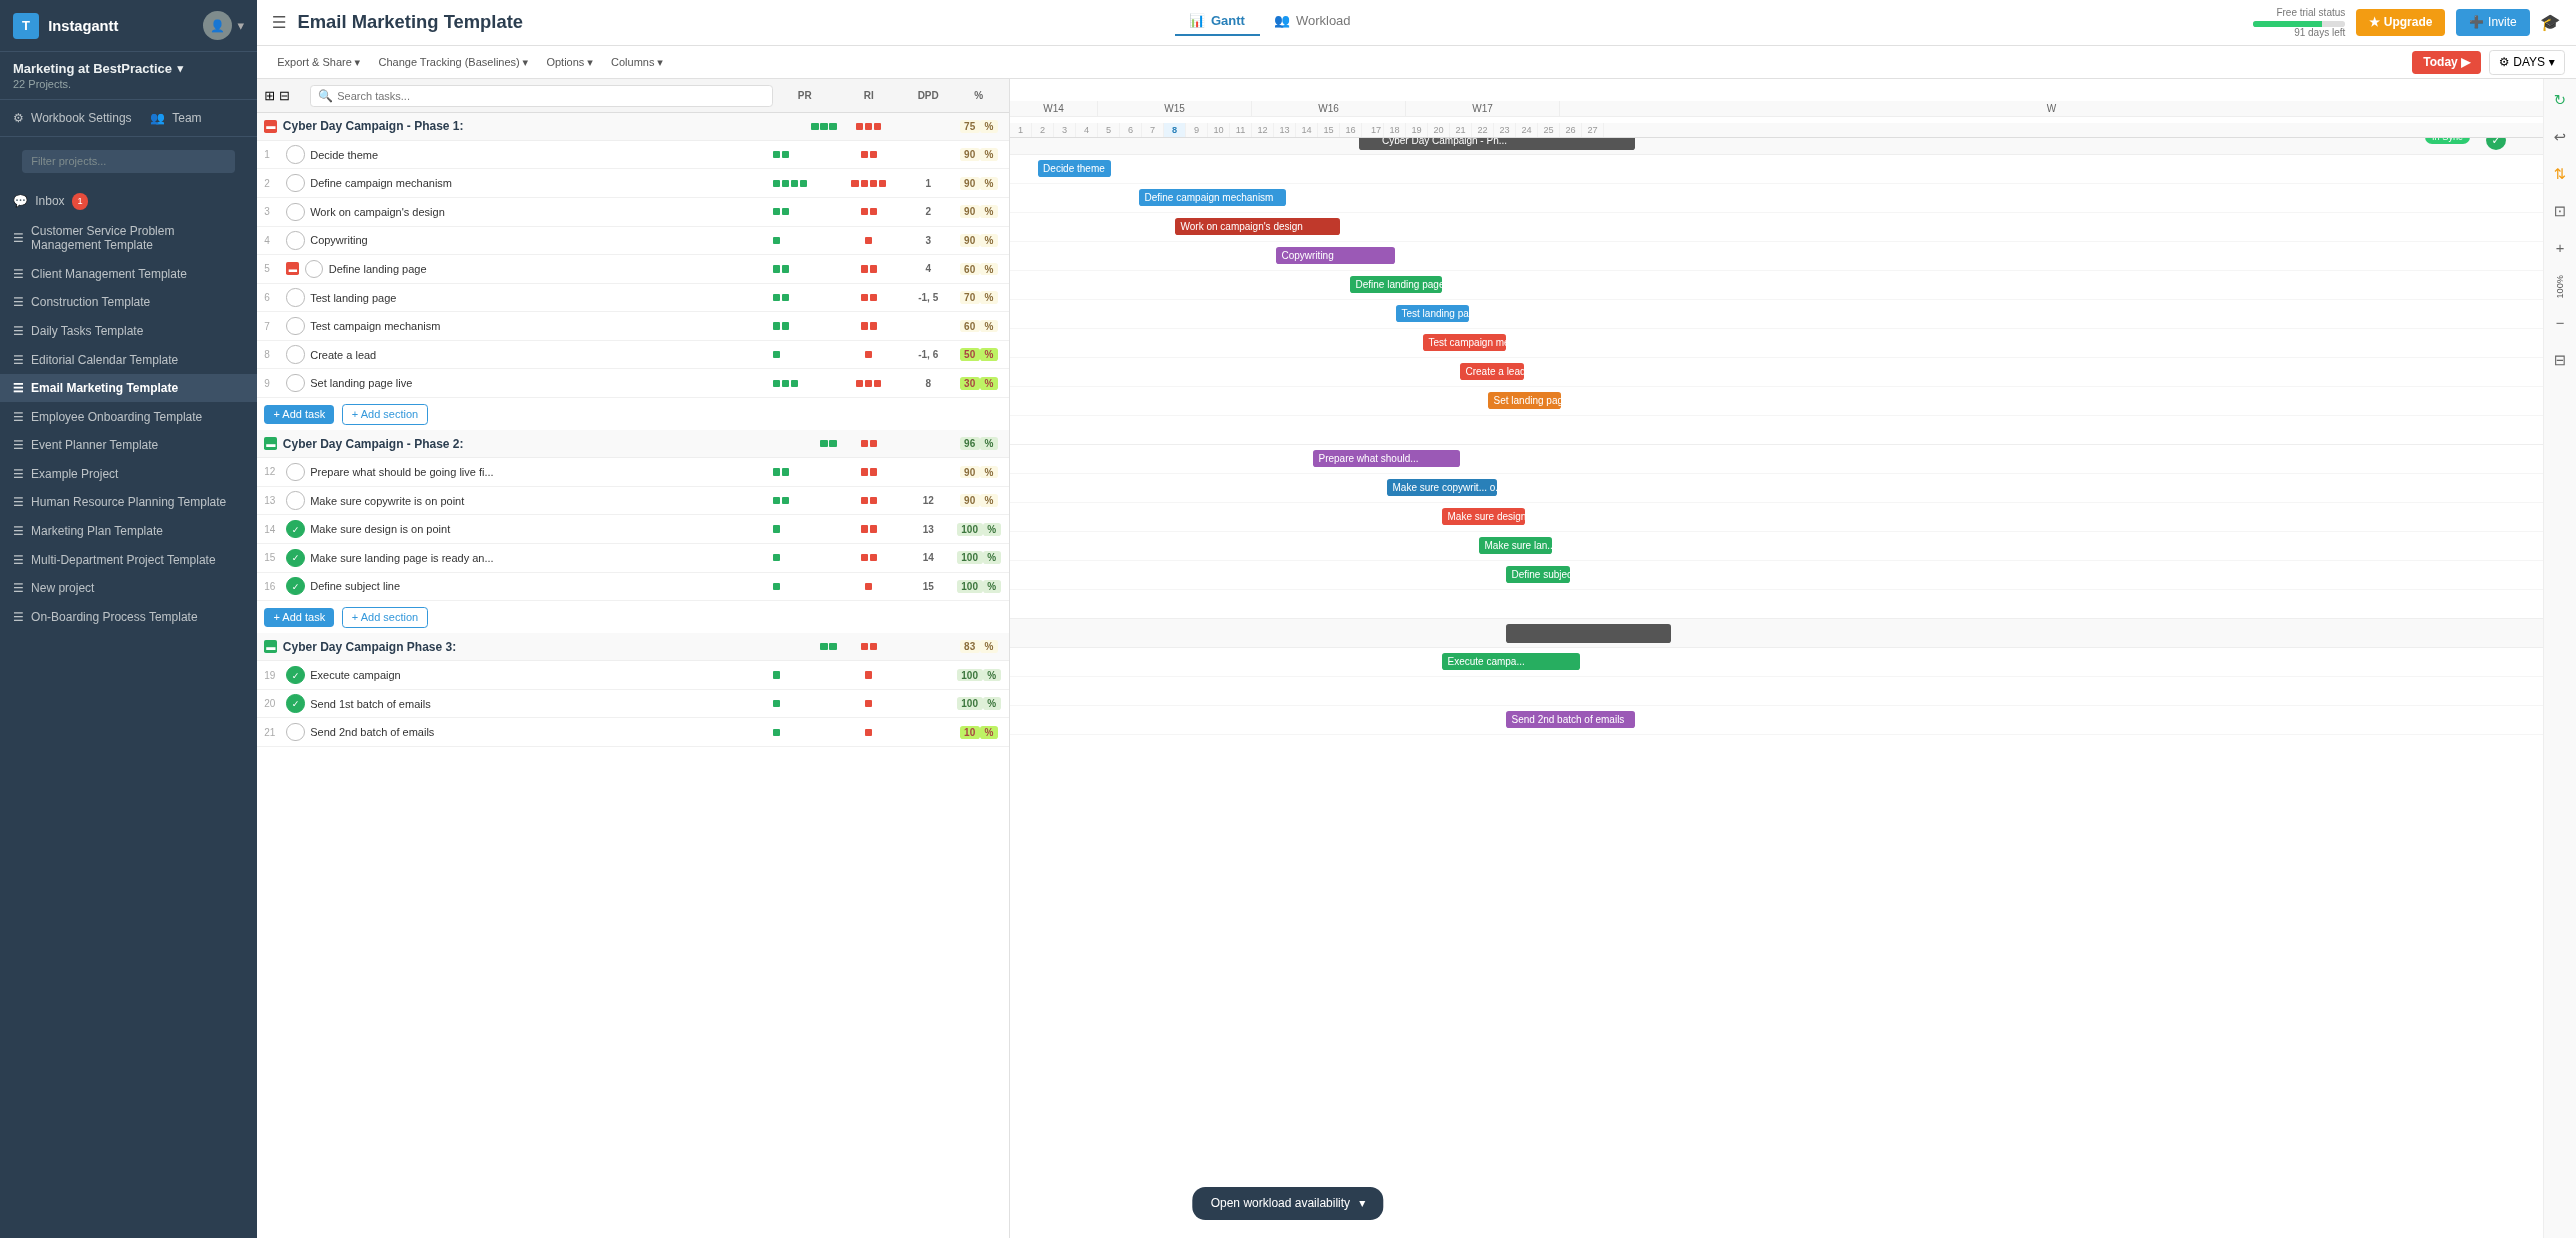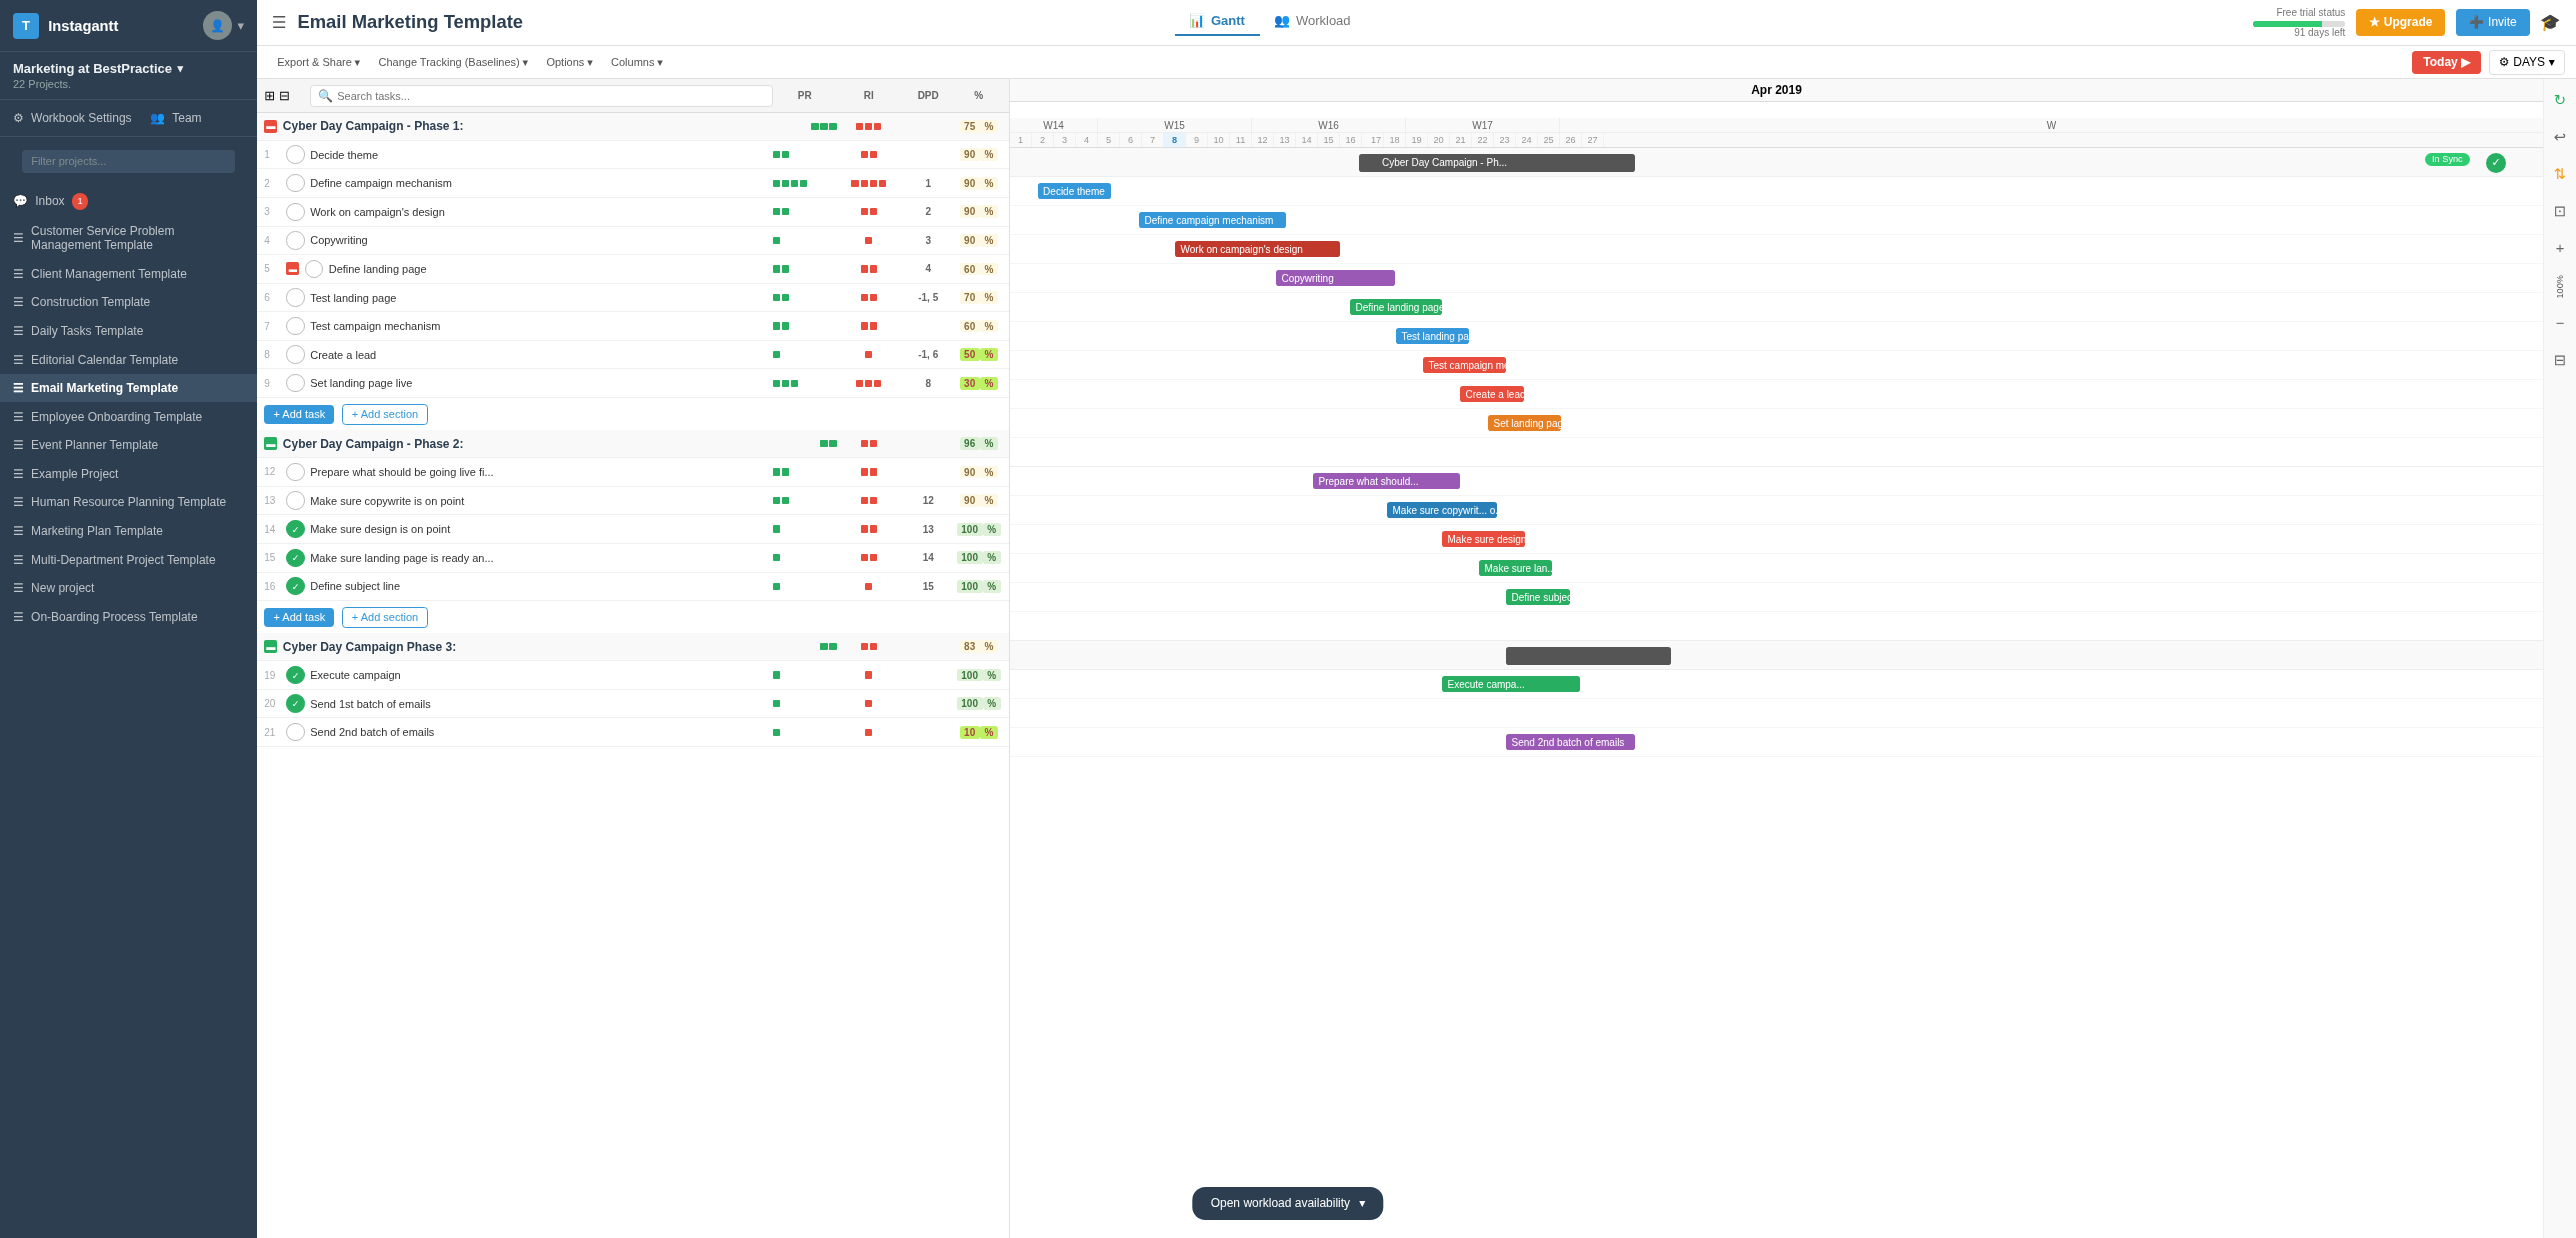--- a/index.html
+++ b/index.html
@@ -669,23 +669,20 @@
           </div>
         <div class="col-dpd" style="text-align:center;font-size:10px;"></div>
         <div class="col-pct"><span class="pct-badge orange-bg">10</span><span class="pct-badge orange-bg">%</span></div>
       </div>
 
     </div>
 
     <div class="gantt">
       <div style="min-width:643px;">
 
-        <div style="display:flex; background:#f9f9f9; border-bottom:0.9px solid #ddd; position:sticky; top:0; z-index:5;">
-          <div style="width:100%; text-align:center; font-weight:700; font-size:12px; padding:3.7px;">Apr 2019</div>
-        </div>
 
         <div style="display:flex; background:#f9f9f9; border-bottom:0.9px solid #eee; position:sticky; top:22px; z-index:5;margin-top:16px;">
           <div style="width:88px; text-align:center; font-size:10px; color:#666; padding:1.8px; border-right:0.9px solid #eee;">W14</div>
           <div style="width:154px; text-align:center; font-size:10px; color:#666; padding:1.8px; border-right:0.9px solid #eee;">W15</div>
           <div style="width:154px; text-align:center; font-size:10px; color:#666; padding:1.8px; border-right:0.9px solid #eee;">W16</div>
           <div style="width:154px; text-align:center; font-size:10px; color:#666; padding:1.8px; border-right:0.9px solid #eee;">W17</div>
           <div style="flex:1; text-align:center; font-size:10px; color:#666; padding:1.8px;">W</div>
         </div>
 
         <div style="display:flex; background:#f9f9f9; border-bottom:0.9px solid #ddd; position:sticky; top:44px; z-index:5;">

